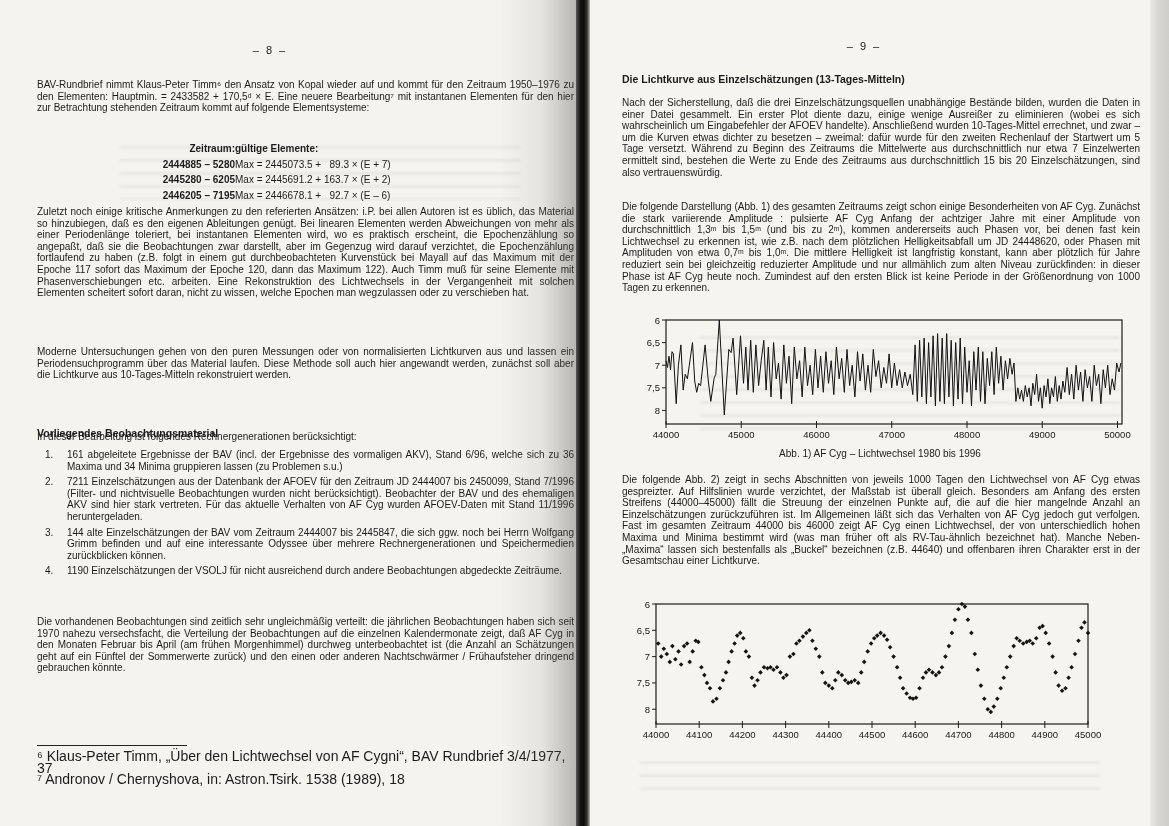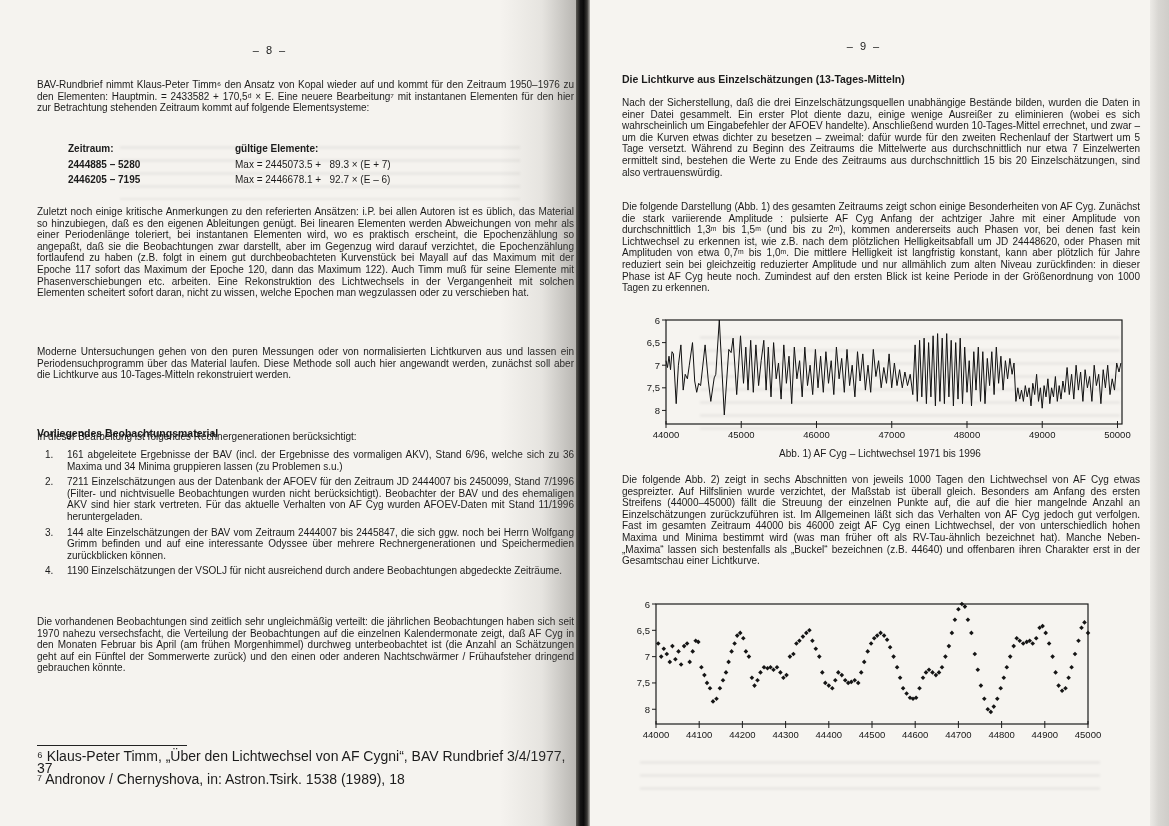--- a/index.html
+++ b/index.html
@@ -16,21 +16,21 @@
     background:linear-gradient(90deg,rgba(120,118,112,0) 0%,rgba(120,118,112,.12) 55%,rgba(70,68,64,.35) 100%);}
   .binding{position:absolute;left:576px;top:0;width:14px;height:826px;
     background:linear-gradient(90deg,#5a5853 0%,#161616 30%,#0b0b0b 55%,#3a3936 80%,#b9b7b2 100%);}
   .right-edge{position:absolute;left:1150px;top:0;width:19px;height:826px;
     background:linear-gradient(90deg,#eceae6 0%,#d8d6d2 45%,#cfcdc9 100%);}
   .pagenum{position:absolute;width:100%;text-align:center;font-size:11px;letter-spacing:2px;}
   .para{position:absolute;font-size:10px;line-height:11.6px;text-align:justify;}
   .b{font-weight:normal;}
   .heading{position:absolute;font-size:10.5px;font-weight:bold;}
   .tbl{position:absolute;font-size:10px;line-height:15.5px;}
-  .tbl .row{display:flex;}
+  .tbl .row{display:flex;text-align:right;}
   .tbl .c1{width:167px;font-weight:bold;}
   .tbl .c2{white-space:pre;}
   .tbl .hdr{font-weight:bold;}
   .list-item{display:flex;margin-bottom:4px;}
   .list-item .num{width:22px;flex:none;}
   .list-item .txt{text-align:justify;}
   .fnrule{position:absolute;width:150px;border-top:1px solid #222;}
   .fn{position:absolute;font-size:14px;line-height:11.5px;}
   .fn div{margin:0;}
   .caption{position:absolute;font-size:10px;text-align:center;}
@@ -48,20 +48,24 @@
   <div class="para" style="left:37px;top:79px;width:537px;">BAV-Rundbrief nimmt Klaus-Peter Timm⁶ den Ansatz von Kopal wieder auf und kommt für den Zeitraum 1950–1976 zu den Elementen: Hauptmin. = 2433582 + 170,5ᵈ × E. Eine neuere Bearbeitung⁷ mit instantanen Elementen für den hier zur Betrachtung stehenden Zeitraum kommt auf folgende Elementsysteme:</div>
 
   <div class="tbl" style="left:68px;top:141px;">
     <div class="row">
       <span class="c1 hdr">Zeitraum:</span>
       <span class="c2 hdr">gültige Elemente:</span>
     </div>
     <div class="row">
       <span class="c1">2444885 – 5280</span>
       <span class="c2">Max = 2445073.5 +   89.3 × (E + 7)</span>
+    </div>
+    <div class="row">
+      <span class="c1">2445280 – 6205</span>
+      <span class="c2">Max = 2445691.2 + 163.7 × (E + 2)</span>
     </div>
     <div class="row">
       <span class="c1">2446205 – 7195</span>
       <span class="c2">Max = 2446678.1 +   92.7 × (E – 6)</span>
     </div>
   </div>
 
   <div class="para" style="left:37px;top:206px;width:537px;"><span>Zuletzt noch einige </span><span class="b">kritische</span><span> Anmerkungen zu den referierten Ansätzen: i.P. bei allen Autoren ist es üblich, das Material so hinzubiegen, daß es den eigenen Ableitungen genügt. Bei linearen Elementen werden Abweichungen von mehr als einer Periodenlänge toleriert, bei instantanen Elementen wird, wo es praktisch erscheint, die Epochenzählung so angepaßt, daß sie die Beobachtungen zwar darstellt, aber im Gegenzug wird darauf verzichtet, die Epochenzählung fortlaufend zu haben (z.B. folgt in einem gut durchbeobachteten Kurvenstück bei Mayall auf das Maximum mit der Epoche 117 sofort das Maximum der Epoche 120, dann das Maximum 122). Auch Timm muß für seine Elemente mit Phasenverschiebungen etc. arbeiten. Eine Rekonstruktion des Lichtwechsels in der Vergangenheit mit solchen Elementen scheitert sofort daran, nicht zu wissen, welche Epochen man wegzulassen oder zu verschieben hat.</span></div>
 
   <div class="para" style="left:37px;top:346px;width:537px;">Moderne Untersuchungen gehen von den puren Messungen oder von normalisierten Lichtkurven aus und lassen ein Periodensuchprogramm über das Material laufen. Diese Methode soll auch hier angewandt werden, zunächst soll aber die Lichtkurve aus 10-Tages-Mitteln rekonstruiert werden.</div>
@@ -129,21 +133,21 @@
       <text x="30" y="30.108695652173907" text-anchor="end" font-size="9.5" fill="#161616">6,5</text>
       <line x1="32" y1="49.217391304347814" x2="36" y2="49.217391304347814" stroke="#1c1c1c" stroke-width="1"></line>
       <text x="30" y="52.717391304347814" text-anchor="end" font-size="9.5" fill="#161616">7</text>
       <line x1="32" y1="71.82608695652172" x2="36" y2="71.82608695652172" stroke="#1c1c1c" stroke-width="1"></line>
       <text x="30" y="75.32608695652172" text-anchor="end" font-size="9.5" fill="#161616">7,5</text>
       <line x1="32" y1="94.43478260869563" x2="36" y2="94.43478260869563" stroke="#1c1c1c" stroke-width="1"></line>
       <text x="30" y="97.93478260869563" text-anchor="end" font-size="9.5" fill="#161616">8</text>
       <polyline points="36.0,44.7 37.5,51.5 39.0,40.2 40.5,53.7 42.0,35.7 43.4,37.9 46.2,87.7 48.4,49.2 50.9,28.9 53.2,74.1 55.2,58.3 57.4,62.8 59.3,49.2 62.5,26.6 64.7,65.0 66.7,76.3 68.7,67.3 70.6,69.6 75.1,28.9 78.3,65.0 80.8,85.4 84.2,61.9 85.8,58.3 89.3,4.0 94.3,99.0 98.8,33.4 101.1,36.6 103.1,22.1 106.7,78.6 110.5,19.8 113.5,67.3 115.8,31.1 118.0,74.1 120.7,24.3 123.3,76.3 125.9,28.9 128.6,69.6 131.2,44.7 133.8,24.3 136.1,74.1 138.3,31.1 141.0,80.9 143.6,26.6 146.2,62.8 148.5,47.0 151.1,83.1 153.8,28.9 156.4,67.3 159.0,40.2 161.7,87.7 164.3,31.1 166.9,62.8 169.6,44.7 172.2,80.9 174.8,31.1 177.5,69.6 180.1,49.2 182.7,78.6 185.4,33.4 188.0,71.8 190.6,40.2 193.3,76.3 195.9,35.7 198.5,67.3 201.2,44.7 203.8,78.6 206.4,31.1 209.1,62.8 211.7,42.4 214.3,76.3 217.0,33.4 219.6,69.6 222.2,49.2 224.9,80.9 227.5,35.7 230.1,65.0 232.8,37.9 235.4,74.1 238.0,49.2 240.7,76.3 243.3,33.4 245.9,60.5 248.6,44.7 251.2,71.8 253.8,51.5 256.5,67.3 259.1,37.9 261.7,71.8 264.4,47.0 267.0,69.6 269.6,53.7 272.3,71.8 274.9,56.0 277.5,69.6 280.2,58.3 282.8,78.6 285.1,28.9 287.3,85.4 289.6,24.3 291.8,80.9 294.1,22.1 296.4,87.7 298.6,26.6 300.9,80.9 303.1,19.8 305.4,89.9 307.6,17.6 309.9,85.4 312.2,22.1 314.4,87.7 316.7,17.6 318.9,80.9 321.2,24.3 323.4,89.9 325.7,26.6 328.0,83.1 330.2,22.1 332.5,87.7 334.7,31.1 337.0,76.3 339.2,44.7 341.5,89.9 343.8,35.7 346.0,74.1 348.3,31.1 350.5,85.4 352.8,35.7 355.0,87.7 357.3,42.4 359.6,69.6 361.8,35.7 364.1,78.6 366.3,31.1 368.6,67.3 370.9,40.2 373.1,74.1 375.4,44.7 377.6,62.8 379.9,42.4 382.1,58.3 384.0,47.0 385.9,85.4 387.8,71.8 389.7,83.1 391.5,74.1 393.4,85.4 395.3,69.6 397.2,80.9 399.1,71.8 401.0,89.9 402.8,67.3 404.7,78.6 406.6,58.3 408.5,85.4 410.4,71.8 412.2,92.2 414.1,69.6 416.0,80.9 417.9,62.8 419.8,87.7 421.6,71.8 423.5,80.9 425.4,60.5 427.3,85.4 429.2,69.6 431.0,83.1 432.9,65.0 434.8,76.3 437.1,51.5 439.3,78.6 441.6,58.3 443.8,83.1 446.1,49.2 448.4,74.1 450.6,56.0 452.9,85.4 455.1,53.7 457.4,71.8 459.6,60.5 461.9,85.4 464.2,49.2 466.4,69.6 468.7,58.3 470.9,87.7 473.2,53.7 475.4,71.8 477.7,49.2 480.0,78.6 482.2,62.8 484.5,74.1 486.7,47.0 489.0,56.0 490.9,47.0" fill="none" stroke="#111" stroke-width="1" stroke-linejoin="round"></polyline>
     </svg>
 
-  <div class="caption" style="left:40px;top:448px;width:500px;">Abb. 1)  AF Cyg – Lichtwechsel 1971 bis 1996</div>
+  <div class="caption" style="left:40px;top:448px;width:500px;">Abb. 1)  AF Cyg – Lichtwechsel 1980 bis 1996</div>
 
   <div class="para" style="left:32px;top:474px;width:518px;">Die folgende Abb. 2) zeigt in sechs Abschnitten von jeweils 1000 Tagen den Lichtwechsel von AF Cyg etwas gespreizter. Auf Hilfslinien wurde verzichtet, der Maßstab ist überall gleich. Besonders am Anfang des ersten Streifens (44000–45000) fällt die Streuung der einzelnen Punkte auf, die auf die hier mangelnde Anzahl an Einzelschätzungen zurückzuführen ist. Im Allgemeinen läßt sich das Verhalten von AF Cyg jedoch gut verfolgen. Fast im gesamten Zeitraum 44000 bis 46000 zeigt AF Cyg einen Lichtwechsel, der von unterschiedlich hohen Maxima und Minima bestimmt wird (was man früher oft als RV-Tau-ähnlich bezeichnet hat). Manche Neben-„Maxima“ lassen sich bestenfalls als „Buckel“ bezeichnen (z.B. 44640) und offenbaren ihren Charakter erst in der Gesamtschau einer Lichtkurve.</div>
 
   <svg width="470" height="152" style="left:38px;top:598px;">
       <rect x="28" y="6" width="432" height="120" fill="none" stroke="#1c1c1c" stroke-width="1.2"></rect>
       <line x1="28" y1="123" x2="28" y2="130" stroke="#1c1c1c" stroke-width="1"></line>
       <text x="28" y="140" text-anchor="middle" font-size="9.5" fill="#161616">44000</text>
       <line x1="71.2" y1="123" x2="71.2" y2="130" stroke="#1c1c1c" stroke-width="1"></line>
       <text x="71.2" y="140" text-anchor="middle" font-size="9.5" fill="#161616">44100</text>
       <line x1="114.4" y1="123" x2="114.4" y2="130" stroke="#1c1c1c" stroke-width="1"></line>

